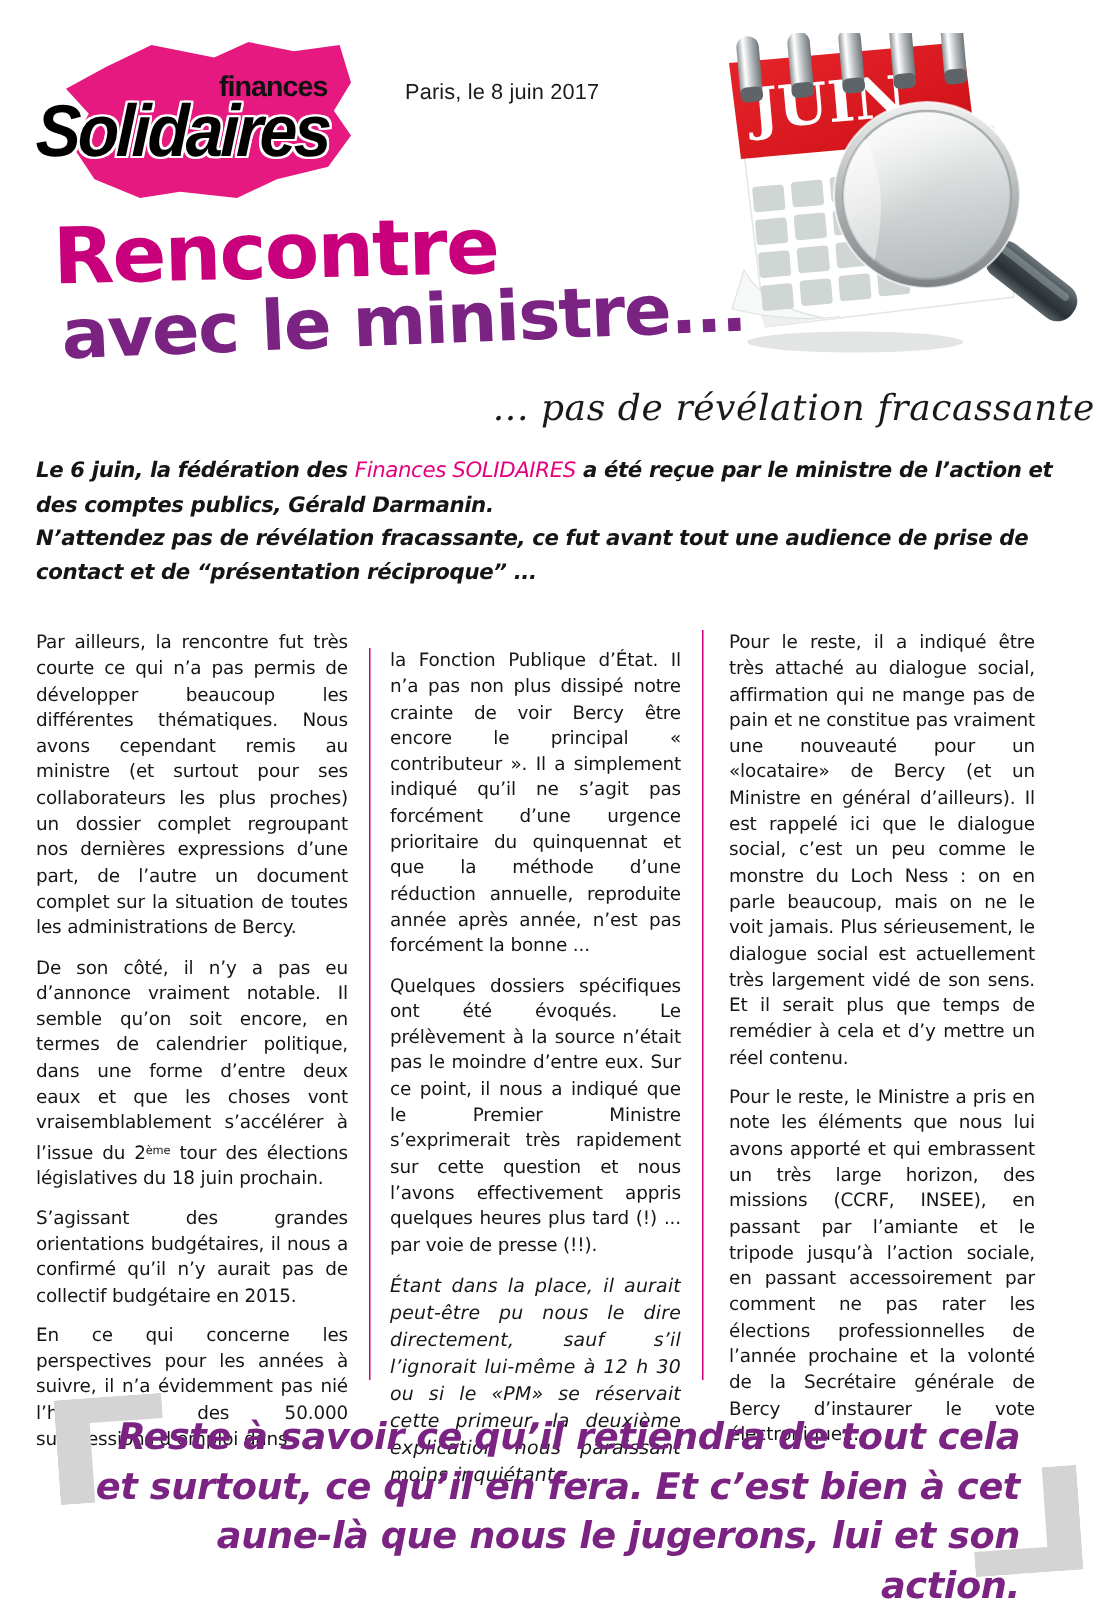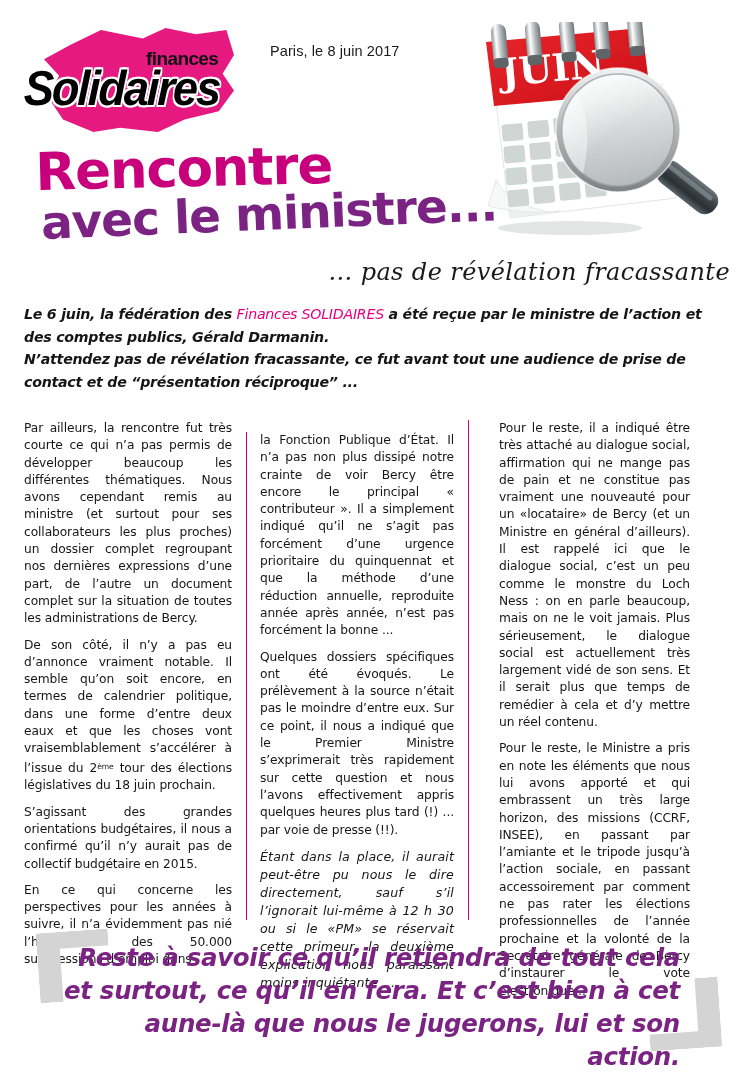--- a/index.html
+++ b/index.html
@@ -68,21 +68,21 @@
       -1.6px -1.6px 0 #ffffff,  1.6px -1.6px 0 #ffffff,
       -1.6px  1.6px 0 #ffffff,  1.6px  1.6px 0 #ffffff,
       -1.6px 0 0 #ffffff, 1.6px 0 0 #ffffff,
        0 -1.6px 0 #ffffff, 0 1.6px 0 #ffffff;
     z-index: 3;
   }
 
   
   .date-line {
     position: absolute;
-    left: 270px; top: 43px;
+    left: 270px; top: 54px;
     font-size: 14.5px;
     color: #1a1a1a;
     letter-spacing: 0.1px;
   }
 
   
   .calendar-art {
     position: absolute;
     left: 440px; top: 22px;
     width: 290px; height: 228px;
@@ -152,21 +152,21 @@
     box-sizing: border-box;
     font-family: "DejaVu Sans", sans-serif;
     font-size: 12.25px;
     line-height: 17.3px;
     text-align: justify;
     color: #161616;
     letter-spacing: -0.1px;
   }
   .col.c1 { padding-right: 14px; }
   .col.c2 { padding-left: 13px; padding-right: 14px; border-left: 1.4px solid #C9007C; margin-top: 12px; }
-  .col.c3 { padding-left: 30px; border-left: 1.4px solid #C9007C; }
+  .col.c3 { padding-left: 17px; border-left: 1.4px solid #C9007C; }
   .col p { margin: 0 0 9px 0; }
   .col p:last-child { margin-bottom: 0; }
   .col p.hand {
     font-family: "DejaVu Sans", sans-serif;
     font-style: italic;
     font-size: 12.6px;
     line-height: 18px;
     letter-spacing: 0.15px;
     word-spacing: 1px;
   }

